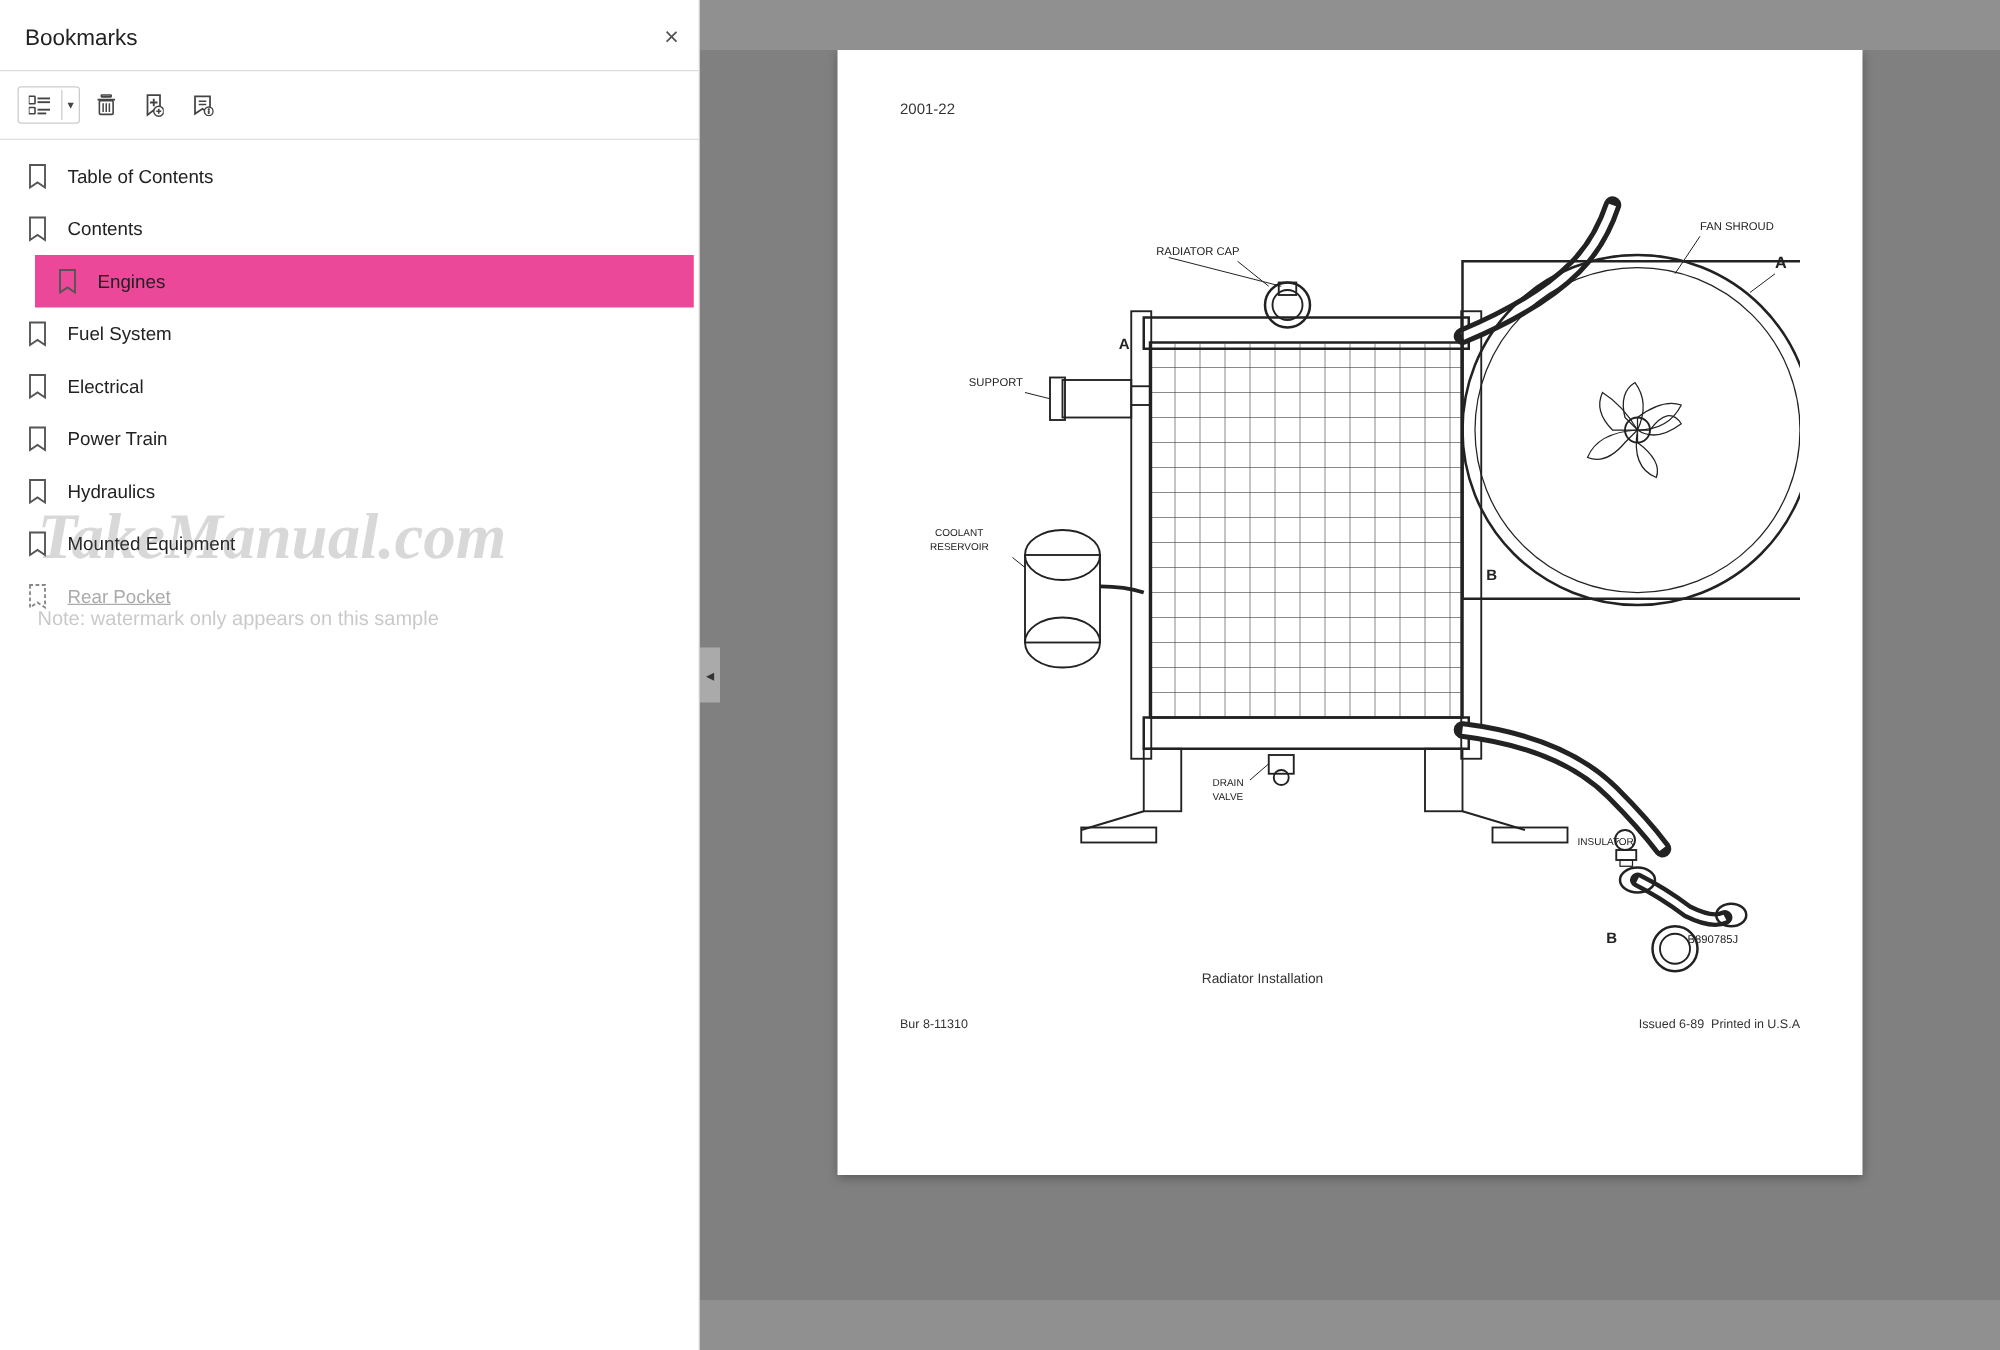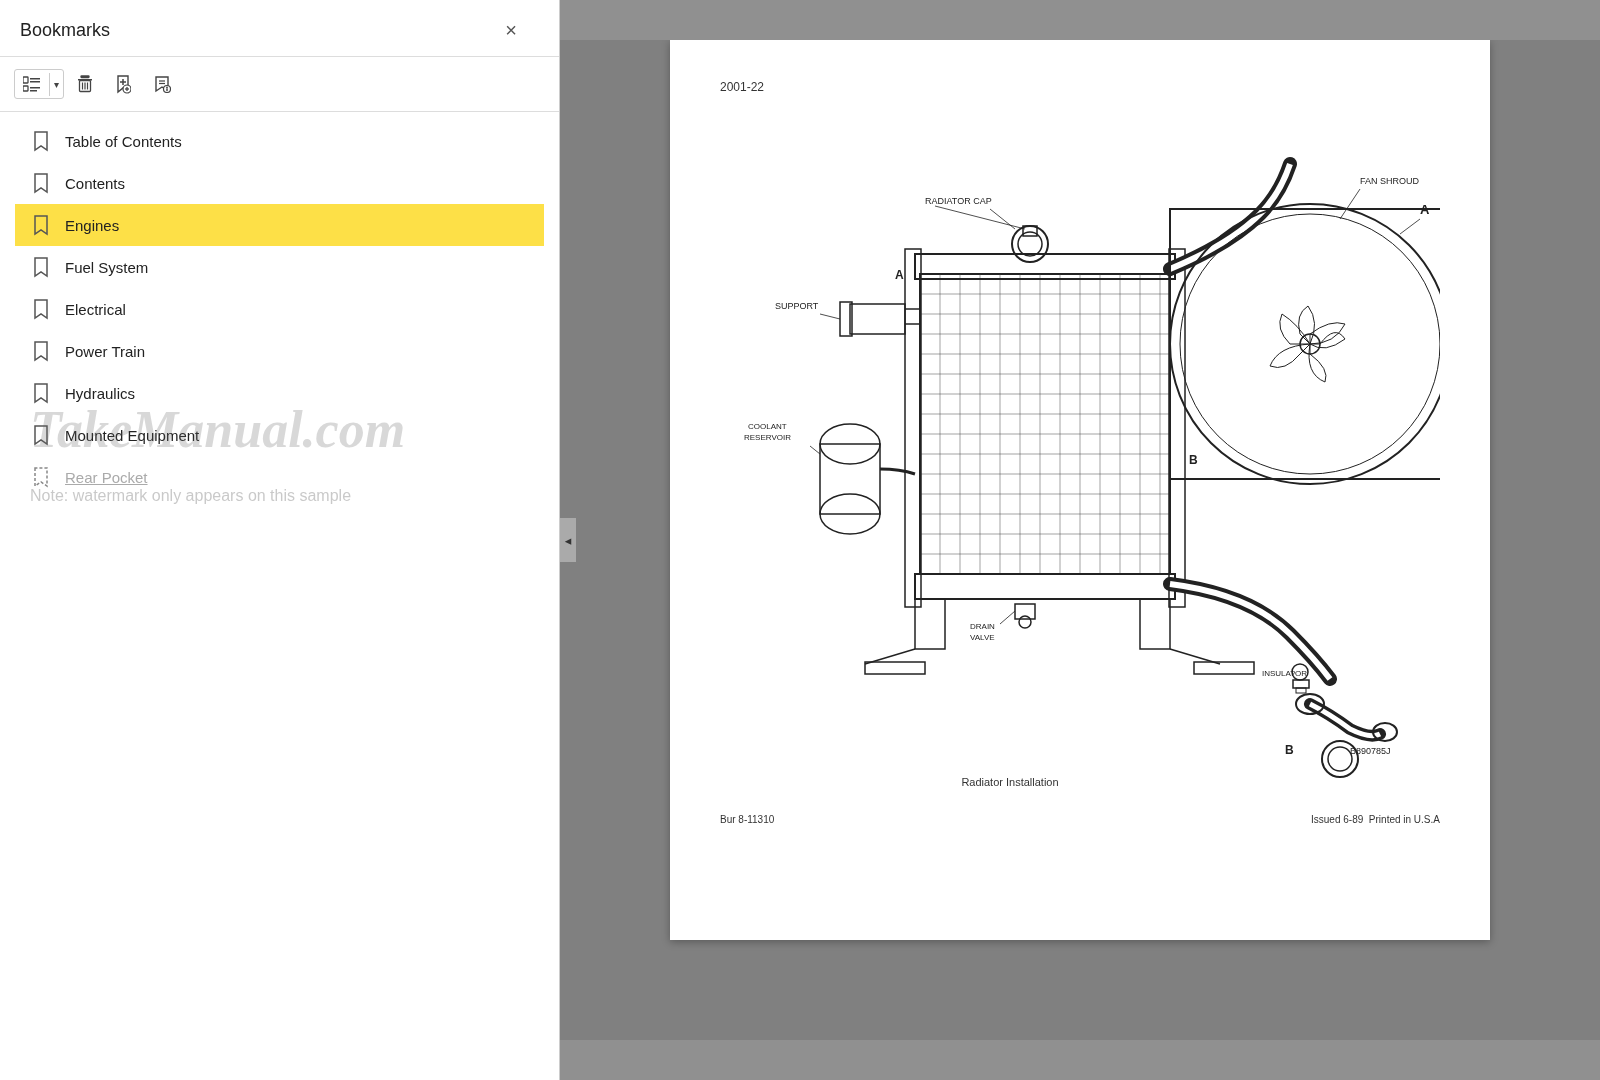--- a/index.html
+++ b/index.html
@@ -20,21 +20,21 @@
       border-right: 1px solid #cccccc;
       display: flex;
       flex-direction: column;
       flex-shrink: 0;
     }
 
     .bookmarks-header {
       display: flex;
       justify-content: space-between;
       align-items: center;
-      padding: 16px 36px 12px 20px;
+      padding: 16px 10px 12px 20px;
       border-bottom: 1px solid #dddddd;
     }
 
     .bookmarks-title {
       font-size: 18px;
       font-weight: 400;
       color: #222222;
     }
 
     .close-btn {
@@ -93,35 +93,36 @@
       border-left: 1px solid #cccccc;
       cursor: pointer;
       padding: 6px 4px;
       color: #444444;
       font-size: 10px;
     }
 
     .bookmarks-list {
       flex: 1;
       overflow-y: auto;
-      padding: 8px 15px;
+      padding: 8px 4px;
     }
 
     .bookmark-item {
       display: flex;
       align-items: center;
       padding: 10px 20px 10px 16px;
       cursor: pointer;
       color: #222222;
       font-size: 15px;
       gap: 14px;
     }
 
     .bookmark-item.active {
-      background: #fde047;
+      background: #ec4899;
+      margin-left: 24px;
     }
 
     .bookmark-icon {
       width: 20px;
       height: 22px;
       flex-shrink: 0;
       display: flex;
       align-items: center;
       justify-content: center;
     }

